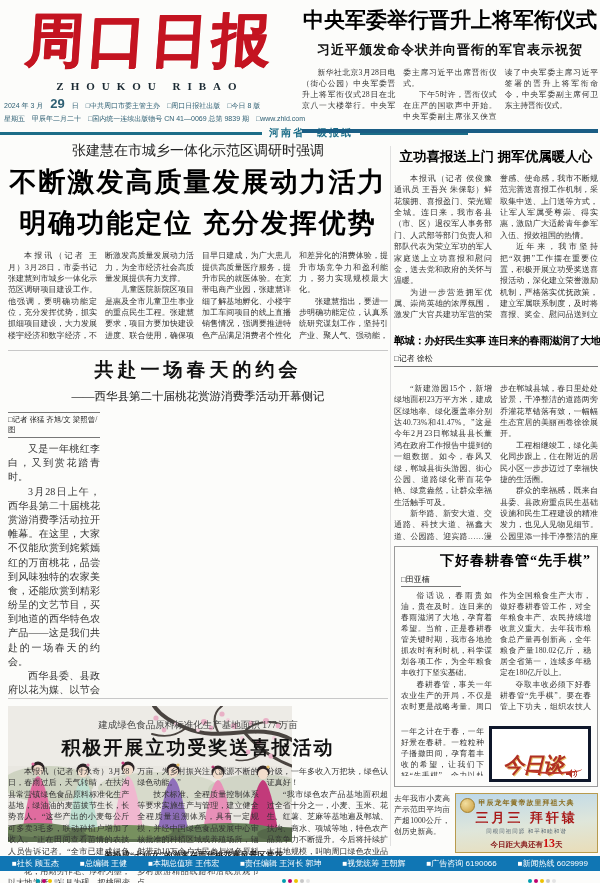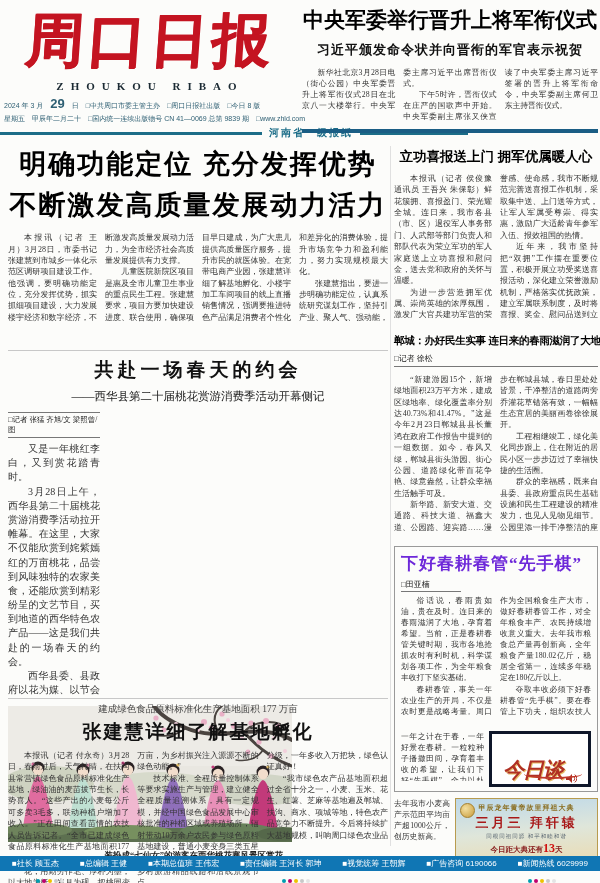--- a/index.html
+++ b/index.html
@@ -42,41 +42,41 @@
   
   #military-story{left:394px;top:148px;width:204px;}
   .mil-h1{font-family:"Liberation Sans","DejaVu Sans",sans-serif;font-weight:bold;font-size:13.5px;
           white-space:nowrap;text-align:center;color:#000;}
   .mil-body{margin-top:7px;column-count:2;column-gap:8px;height:150px;font-size:8px;}
   
   #dancheng-story{left:394px;top:334px;width:204px;}
   .dc-h1{font-family:"Liberation Sans","DejaVu Sans",sans-serif;font-weight:bold;font-size:10.5px;
          letter-spacing:-0.3px;white-space:nowrap;text-align:center;color:#000;}
   .byline{font-size:8px;color:#222;border-bottom:1px solid #777;padding-bottom:2px;margin-top:5px;}
-  .dc-body{margin-top:7px;column-count:2;column-gap:8px;height:170px;font-size:8px;}
+  .dc-body{margin-top:16px;column-count:2;column-gap:8px;height:170px;font-size:8px;}
   
   #feature{left:8px;top:350px;width:380px;border-top:1px solid #c8c8c8;padding-top:6px;}
   .ft-h1{font-size:19px;font-weight:bold;letter-spacing:4px;text-align:center;color:#111;}
   .ft-sub{font-size:11.5px;text-align:center;margin-top:6px;color:#222;}
   .ft-flex{display:flex;gap:8px;margin-top:8px;flex-direction:column;}
   .ft-left{width:92px;flex:none;}
   .ft-left .byline{margin-top:0;border-top:1px solid #777;padding-top:2px;font-size:7.5px;}
   .ft-leftbody{margin-top:4px;height:256px;font-size:10px;}
   .ft-right{flex:1;}
   .ft-caption{font-size:8.5px;font-weight:bold;text-align:center;margin:4px 0;color:#222;}
   .ft-bottom{column-count:3;column-gap:7px;height:98px;font-size:8px;}
   
-  #agri-story{left:8px;top:698px;width:380px;border-top:1px solid #c8c8c8;padding-top:4px;}
+  #agri-story{left:8px;top:698px;width:380px;border-top:1px solid #c8c8c8;padding-top:20px;}
   .ag-kicker{font-size:9.5px;text-align:center;color:#444;}
   .ag-h1{font-size:19px;font-weight:bold;letter-spacing:2px;text-align:center;color:#111;margin-top:3px;}
   .ag-body{margin-top:5px;column-count:3;column-gap:8px;height:104px;font-size:8px;}
   
   #right-bottom{left:394px;top:546px;width:204px;}
   .spring-box{border:1px solid #999;padding:5px 6px 4px;}
-  .sp-h1{font-size:17px;font-weight:bold;text-align:left;letter-spacing:1px;color:#6d28d9;}
+  .sp-h1{font-size:14px;font-weight:bold;text-align:right;letter-spacing:1px;color:#000000;}
   .sp-byline{font-size:8px;border-bottom:1px solid #777;padding-bottom:1px;margin:4px 0 3px;width:60px;}
   .sp-body{column-count:2;column-gap:8px;height:132px;font-size:7.8px;}
   .sp-row{display:flex;gap:5px;margin-top:4px;}
   .sp-frag{flex:1;font-size:7.8px;line-height:1.42;text-align:justify;overflow:hidden;height:50px;color:#333;}
   .talk-box{width:96px;height:50px;flex:none;border:3px solid #0f172a;position:relative;
             display:flex;align-items:flex-end;justify-content:center;gap:3px;background:#fff;}
   .talk-label{font-size:21px;font-weight:bold;font-style:italic;color:#b03024;
               text-shadow:1px 1px 0 #e8c06a;letter-spacing:-1px;}
   .talk-swoosh{position:absolute;right:6px;bottom:5px;width:58px;height:8px;
                border-bottom:2px solid #c0392b;border-radius:50%;}
@@ -137,22 +137,23 @@
     <div class="ts-body bodytext">
         <p>新华社北京3月28日电（街心公园）中央军委晋升上将军衔仪式28日在北京八一大楼举行。中央军委主席习近平出席晋衔仪式。</p>
         <p>下午5时许，晋衔仪式在庄严的国歌声中开始。中央军委副主席张又侠宣读了中央军委主席习近平签署的晋升上将军衔命令，中央军委副主席何卫东主持晋衔仪式。</p>
       </div>
     <div class="ts-rule"></div>
   </div>
 
   <div class="abs vdiv"></div>
 
   <div class="abs" id="main-story">
+    <div class="ms-kicker">张建慧在市城乡一体化示范区调研时强调</div>
+    <div class="ms-h1">不断激发高质量发展动力活力</div>
     <div class="ms-h1">明确功能定位 充分发挥优势</div>
-    <div class="ms-h1">不断激发高质量发展动力活力</div>
     <div class="ms-body bodytext">
         <p>本报讯（记者 王月）3月28日，市委书记张建慧到市城乡一体化示范区调研项目建设工作。他强调，要明确功能定位，充分发挥优势，抓实抓细项目建设，大力发展楼宇经济和数字经济，不断激发高质量发展动力活力，为全市经济社会高质量发展提供有力支撑。</p>
         <p>儿童医院新院区项目是惠及全市儿童卫生事业的重点民生工程。张建慧要求，项目方要加快建设进度、联合使用，确保项目早日建成，为广大患儿提供高质量医疗服务，提升市民的就医体验。在宽带电商产业园，张建慧详细了解基地孵化、小楼宇加工车间项目的线上直播销售情况，强调要推进特色产品满足消费者个性化和差异化的消费体验，提升市场竞争力和盈利能力，努力实现规模最大化。</p>
         <p>张建慧指出，要进一步明确功能定位，认真系统研究谋划工作，坚持引产业、聚人气、强动能，优空间、优环境，在完善城市功能、提升城市品质上下功夫，精准解决难点、堵点、痛点问题，把目标细化到具体项目上，把任务落实到项目建设不断取得新成效上，更大力度打造创新平台，积极打造创新中心、孵化器等，为</p>
       </div>
   </div>
 
   <div class="abs" id="military-story">
     <div class="mil-h1">立功喜报送上门 拥军优属暖人心</div>
     <div class="mil-body bodytext">
@@ -275,21 +276,21 @@
             <p>花，用勤劳作笔、厚朴为墨，以大地为纸、岁月为砚，把桃园变成公园，将农业资源优势转化为发展优势，走出了一条农旅融合发展的新路子。</p>
             <p>围绕桃产业做强项目，大力发展“农业+观光”“农业+体验”“农业+文创”等新业态，成功打造了一批乡村旅游精品线路和沿线景观节点。</p>
             <p>依托厂“公司+农户”“联农带农”模式，针对“花心经”，老百姓念好致富经，走出致富路，开启农旅增收新画卷，共赴一场春天的约会。</p>
           </div>
       </div>
     </div>
   </div>
 
   <div class="abs" id="agri-story">
     <div class="ag-kicker">建成绿色食品原料标准化生产基地面积 177 万亩</div>
-    <div class="ag-h1">张建慧详细了解基地孵化</div>
+    <div class="ag-h1">积极开展立功受奖送喜报活动</div>
     <div class="ag-body bodytext">
         <p>本报讯（记者 付永奇）3月28日，春雨过后，天气转晴，在扶沟县常营镇绿色食品原料标准化生产基地，绿油油的麦苗拔节生长，长势喜人。“这些产出的小麦每公斤可多卖3毛多，联动种植户增加了收入。”正在田间查看苗情的农技人员告诉记者。“全市已建成绿色食品原料标准化生产基地面积177万亩，为乡村振兴注入源源不断的绿色动能。”</p>
         <p>技术标准、全程质量控制体系等要求实施生产与管理，建立健全全程质量追溯体系，具有一定规模，并经中国绿色食品发展中心审核批准的种植区域或养殖场所，辐射带动10万余户农民参与绿色原料基地建设，普通小麦变身三类五星分级，一年多收入万把块，绿色认证真好！</p>
         <p>“我市绿色农产品基地面积超过全省十分之一，小麦、玉米、花生、红薯、芝麻等基地遍及郸城、扶沟、商水、项城等地，特色农产品竞争力不断提升。今后将持续扩大基地规模，叫响周口绿色农业品牌，让农民获得更多实惠。”市农业农村局相关负责人说。</p>
       </div>
   </div>
 
   <div class="abs" id="right-bottom">
     <div class="spring-box">
       <div class="sp-h1">下好春耕春管“先手棋”</div>

